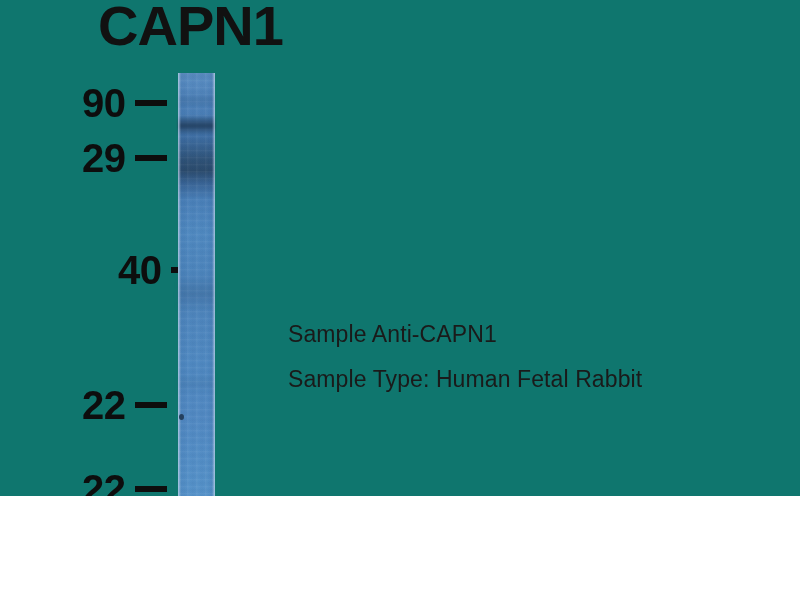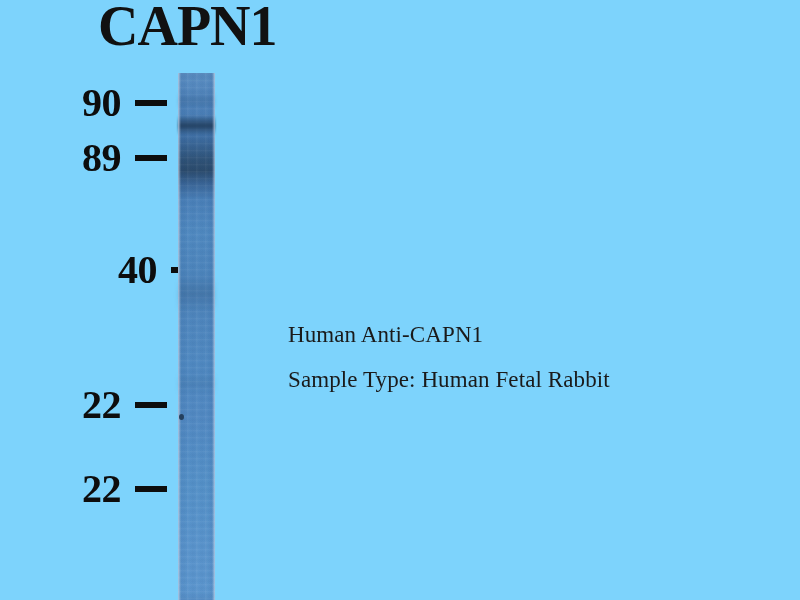--- a/index.html
+++ b/index.html
@@ -3,24 +3,24 @@
 <meta charset="utf-8">
 <style>
   html, body {
     margin: 0;
     padding: 0;
     background: #ffffff;
   }
   #canvas {
     position: relative;
     width: 800px;
-    height: 600px;
-    background: #7dd3fc;
+    height: 496px;
+    background: #0f766e;
     overflow: hidden;
-    font-family: Liberation Serif, serif;
+    font-family: Liberation Sans, sans-serif;
   }
 
   
   #blot-title {
     position: absolute;
     left: 98px;
     top: -3px;
     font-size: 56px;
     font-weight: bold;
     color: #111111;
@@ -193,21 +193,21 @@
   <div id="blot-title">CAPN1</div>
 
   <div id="ladder">
 
     <div class="ladder-row" style="top:86px;">
       <span class="ladder-label">90</span>
       <span class="ladder-dash"></span>
     </div>
 
     <div class="ladder-row" style="top:141px;">
-      <span class="ladder-label">89</span>
+      <span class="ladder-label">29</span>
       <span class="ladder-dash"></span>
     </div>
 
     <div class="ladder-row" style="top:253px;margin-left:36px;">
       <span class="ladder-label">40</span>
       <span class="ladder-dash"></span>
     </div>
 
     <div class="ladder-row" style="top:388px;">
       <span class="ladder-label">22</span>
@@ -226,17 +226,17 @@
     <div class="gel-band" id="band-faint-upper"></div>
     <div class="gel-band" id="band-main"></div>
     <div class="gel-band" id="band-faint-mid"></div>
     <div class="gel-band" id="band-faint-lower"></div>
     <div class="lane-edge-left"></div>
     <div class="lane-edge-right"></div>
   </div>
   <div id="lane-speck"></div>
 
   <div id="annotations">
-    <div class="annotation-line">Human Anti-CAPN1</div>
+    <div class="annotation-line">Sample Anti-CAPN1</div>
     <div class="annotation-line">Sample Type: Human Fetal Rabbit</div>
   </div>
 
 </div>
 
 </body></html>

